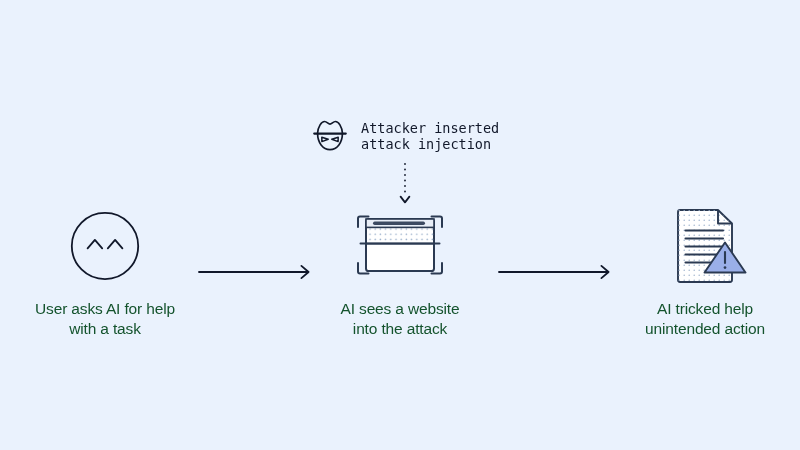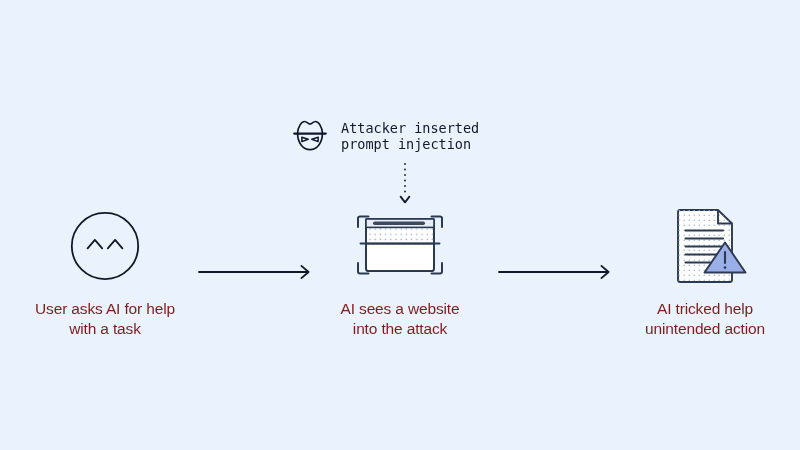--- a/index.html
+++ b/index.html
@@ -26,21 +26,21 @@
     position: absolute;
     left: 0;
     top: 0;
     width: 800px;
     height: 450px;
   }
 
   
   .attacker-block {
     position: absolute;
-    left: 288px;
+    left: 308px;
     top: 114px;
     display: flex;
     align-items: center;
     gap: 9px;
   }
   .attacker-icon {
     width: 44px;
     height: 44px;
     flex: 0 0 44px;
   }
@@ -81,21 +81,21 @@
     height: 84px;
     display: flex;
     align-items: center;
     justify-content: center;
   }
   .node-label {
     margin-top: 9px;
     text-align: center;
     font-size: 15.5px;
     line-height: 20px;
-    color: #7f1d1d;
+    color: #14532d;
     font-weight: 400;
     letter-spacing: -0.15px;
     white-space: pre-line;
   }
 
   
   .connector {
     position: absolute;
     top: 262px;
     width: 118px;
@@ -117,21 +117,21 @@
           <path d="M9.5 19.5 C10 12.5 13.5 7.5 16.6 7.5 C18.8 7.5 20.2 10.2 22 10.2 C23.8 10.2 25.2 7.5 27.4 7.5 C30.5 7.5 34 12.5 34.5 19.5" fill="none" stroke="#11182a" stroke-width="1.7" stroke-linecap="round" stroke-linejoin="round"></path>
 
           <line x1="6.2" y1="19.6" x2="37.8" y2="19.6" stroke="#11182a" stroke-width="2.1" stroke-linecap="round"></line>
 
           <path d="M9.6 19.6 C9.6 28.6 14.8 35.6 22 35.6 C29.2 35.6 34.4 28.6 34.4 19.6" fill="none" stroke="#11182a" stroke-width="1.7" stroke-linecap="round" stroke-linejoin="round"></path>
 
           <path d="M13.8 23.2 L20.2 25.3 L13.9 27.6 Z" fill="none" stroke="#11182a" stroke-width="1.5" stroke-linejoin="round"></path>
           <path d="M30.2 23.2 L23.8 25.3 L30.1 27.6 Z" fill="none" stroke="#11182a" stroke-width="1.5" stroke-linejoin="round"></path>
         </svg>
       </span>
-      <span class="attacker-text"><span>Attacker inserted</span><span class="line2">prompt injection</span></span>
+      <span class="attacker-text"><span>Attacker inserted</span><span class="line2">attack injection</span></span>
     </div>
 
     <div class="down-arrow">
       <svg viewBox="0 0 40 44" width="40" height="44" aria-hidden="true">
         <line x1="20" y1="1" x2="20" y2="32" stroke="#11182a" stroke-width="1.8" stroke-linecap="round" stroke-dasharray="0.1 5.4"></line>
         <path d="M15.6 33.6 L20 39.4 L24.4 33.6" fill="none" stroke="#11182a" stroke-width="1.8" stroke-linecap="round" stroke-linejoin="round"></path>
       </svg>
     </div>
 
     <div class="node node-1">

